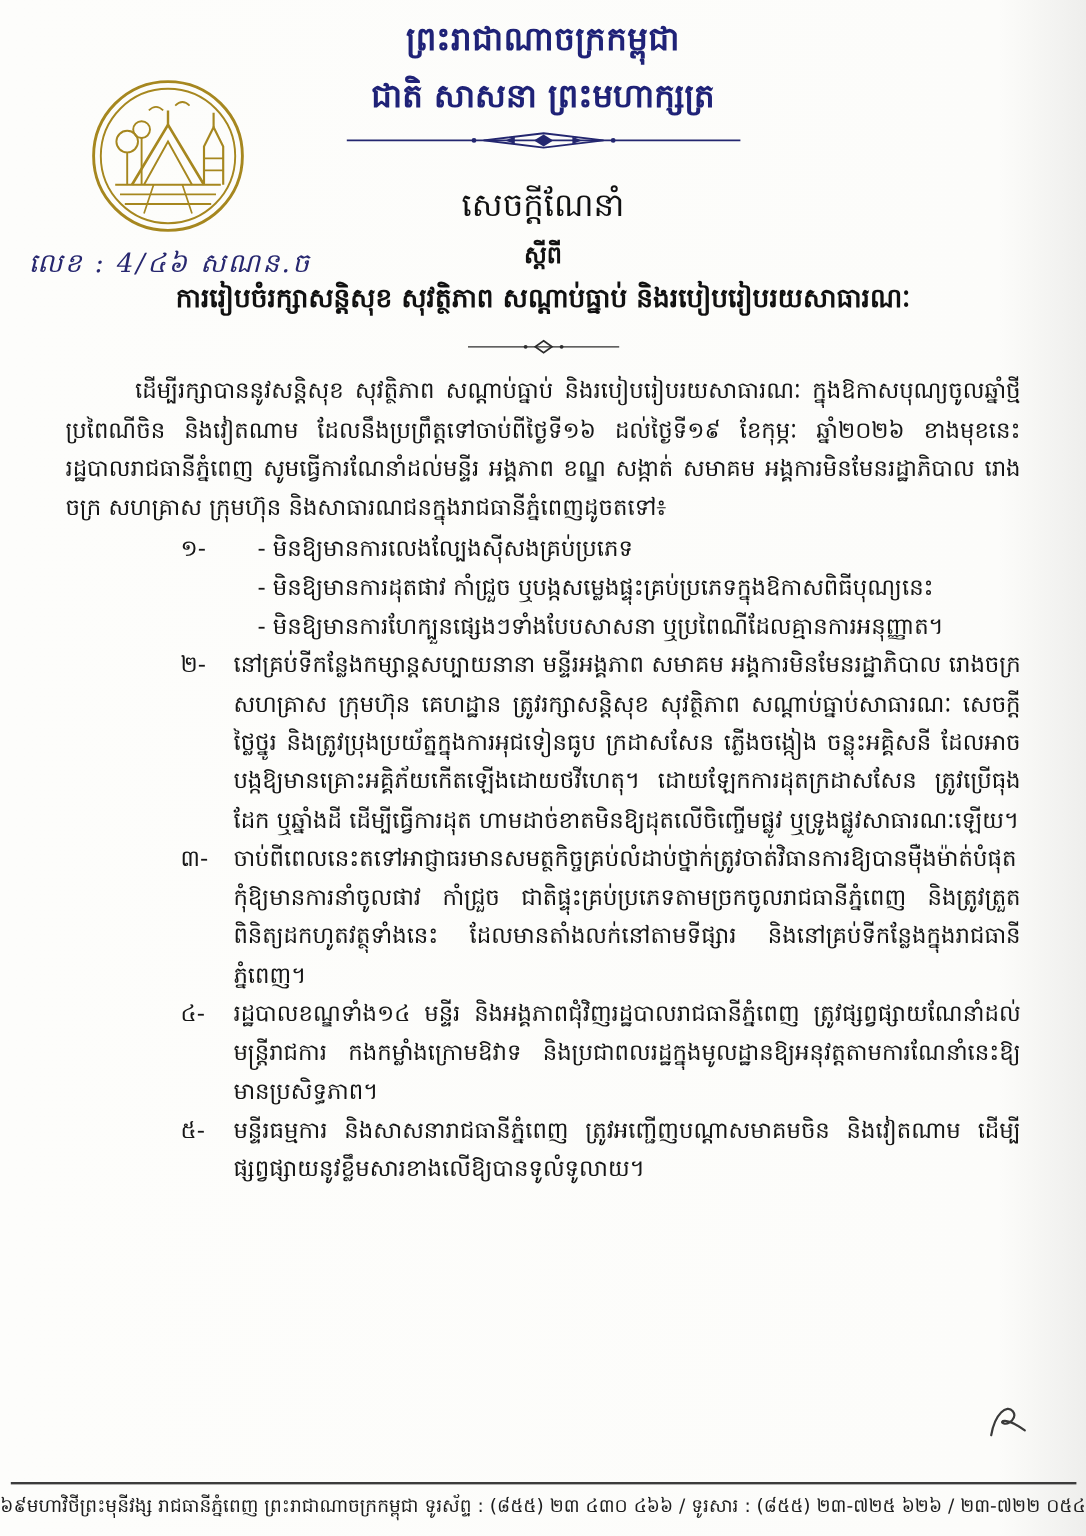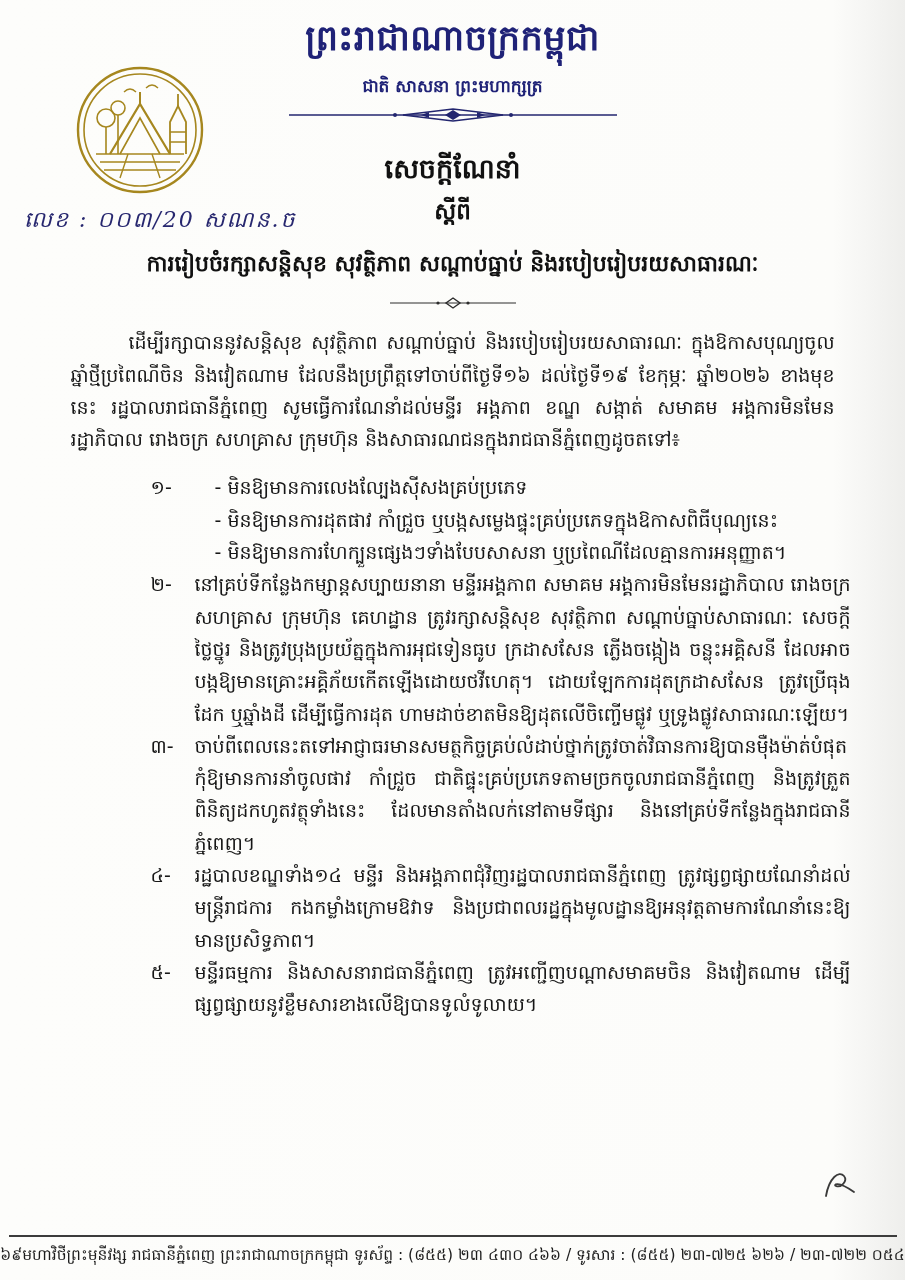--- a/index.html
+++ b/index.html
@@ -15,26 +15,26 @@
     background:linear-gradient(90deg,#fdfdfb 0%,#fcfcfa 92%,#eeeeec 100%);
     color:#141414;
   }
   
   .nat-header{
     text-align:center;
     padding-top:16px;
     color:#1f2277;
   }
   .kingdom{
-    font-size:35px;
+    font-size:27px;
     font-weight:bold;
     letter-spacing:.5px;
   }
   .motto{
-    font-size:17px;
+    font-size:27px;
     font-weight:bold;
     margin-top:8px;
   }
   .hdr-divider{display:block;margin:6px auto 0 auto;}
   
   .letterhead{
     position:absolute;
     left:24px;top:62px;
     width:290px;
     text-align:left;
@@ -55,34 +55,34 @@
     margin-top:8px;
     letter-spacing:2px;
     white-space:nowrap;
   }
   
   .title-block{
     margin-top:28px;
     text-align:center;
     color:#111;
   }
-  .doc-title{font-size:27px;font-weight:bold;}
-  .doc-regarding{font-size:23px;font-weight:bold;margin-top:6px;}
-  .doc-subject{font-size:22px;font-weight:bold;margin-top:16px;line-height:1.65;width:800px;margin-left:auto;margin-right:auto;}
+  .doc-title{font-size:27px;font-weight:normal;}
+  .doc-regarding{font-size:20px;font-weight:bold;margin-top:6px;}
+  .doc-subject{font-size:22px;font-weight:bold;margin-top:3px;line-height:1.65;width:800px;margin-left:auto;margin-right:auto;}
   .sub-ornament{display:block;margin:14px auto 0 auto;}
   
   .body-text{
     width:796px;
     margin:14px auto 0 auto;
     font-size:19px;
     line-height:1.70;
     text-align:justify;
     color:#161616;
   }
-  .intro{ text-indent:58px; margin:16px; }
+  .intro{ text-indent:58px; margin:0; }
   .items{ margin-top:2px; }
   .item{
     display:flex;
     align-items:flex-start;
     margin:0 0 0 96px;
     width:700px;
   }
   .item .num{
     flex:0 0 44px;
     font-size:19px;
@@ -160,21 +160,21 @@
         <circle cx="32" cy="56" r="9" stroke-width="1.6"></circle>
         <circle cx="44" cy="46" r="7" stroke-width="1.6"></circle>
         <path d="M32 65 V92 M44 53 V92" stroke-width="1.6"></path>
 
         <path d="M50 30 q6 -6 12 0 M72 26 q6 -6 12 0" stroke-width="1.4"></path>
 
         <path d="M22 92 H110 M26 100 H106 M30 108 H102" stroke-width="1.6"></path>
         <path d="M54 92 l-8 24 M78 92 l8 24" stroke-width="1.4"></path>
       </g>
     </svg>
-    <div class="refno">លេខ : ០០៣/20 សណន.ច</div>
+    <div class="refno">លេខ : 4/៤៦ សណន.ច</div>
   </div>
 
   <div class="title-block">
     <div class="doc-title">សេចក្តីណែនាំ</div>
     <div class="doc-regarding">ស្តីពី</div>
     <div class="doc-subject">ការរៀបចំរក្សាសន្តិសុខ សុវត្ថិភាព សណ្តាប់ធ្នាប់ និងរបៀបរៀបរយសាធារណៈ</div>
     <svg class="sub-ornament" width="130" height="14" viewBox="0 0 130 14">
       <path d="M2 7 H128" stroke="#2c2c2c" stroke-width="1" fill="none"></path>
       <polygon points="65,2 72,7 65,12 58,7" fill="none" stroke="#2c2c2c" stroke-width="1.4"></polygon>
       <circle cx="50" cy="7" r="1.6" fill="#2c2c2c"></circle>

